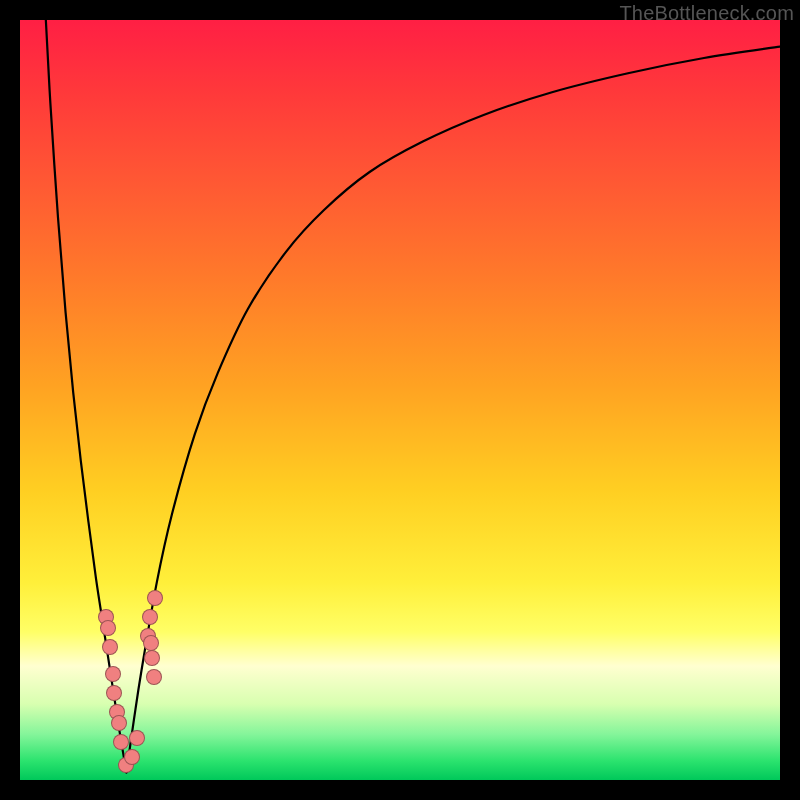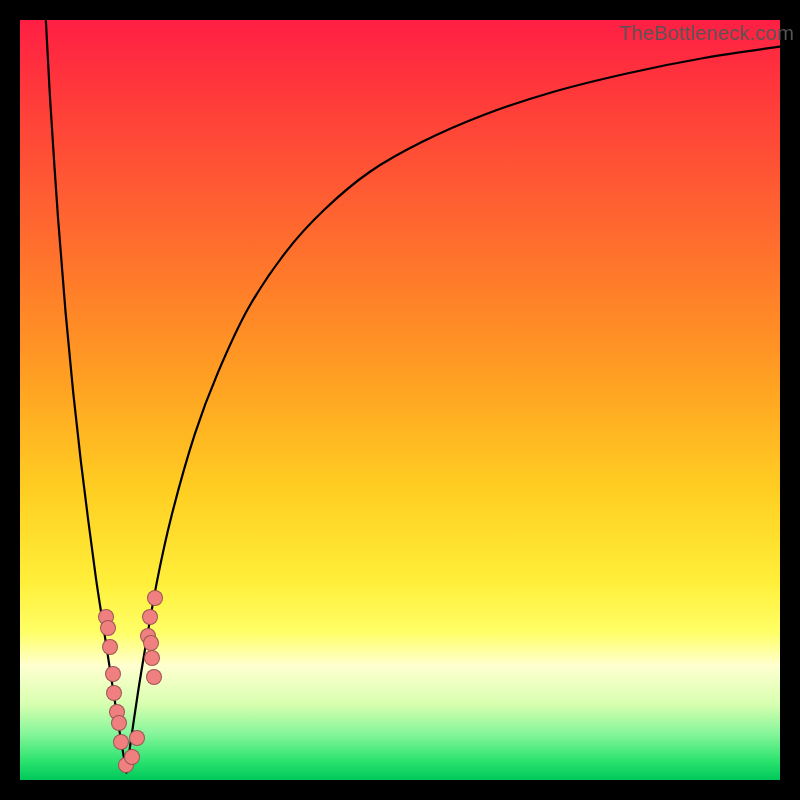--- a/index.html
+++ b/index.html
@@ -45,21 +45,20 @@
   .watermark {
     position: absolute;
     top: 2px;
     right: 6px;
     color: #555;
     font-size: 20px;
     font-weight: 500;
     letter-spacing: 0.2px;
     white-space: nowrap;
     z-index: 20;
-    margin-top: 20px;
   }
   svg.curves {
     position: absolute;
     left: 0;
     top: 0;
     width: 760px;
     height: 760px;
     z-index: 5;
   }
   .marker {

